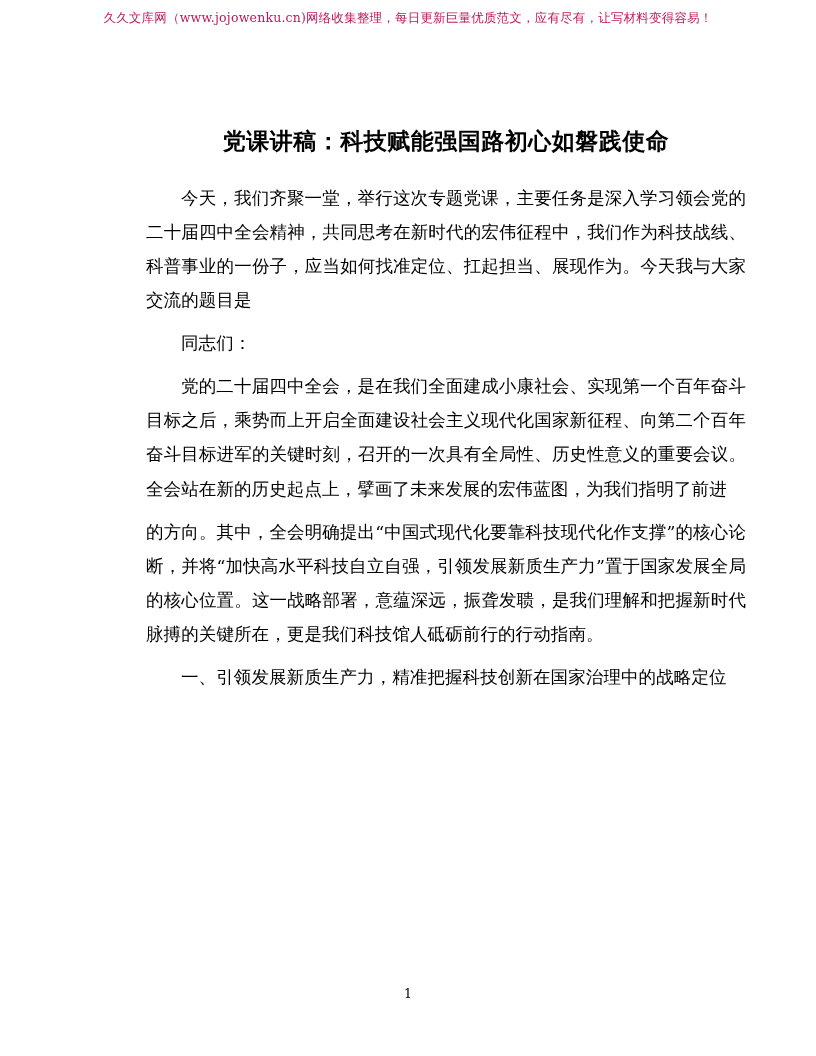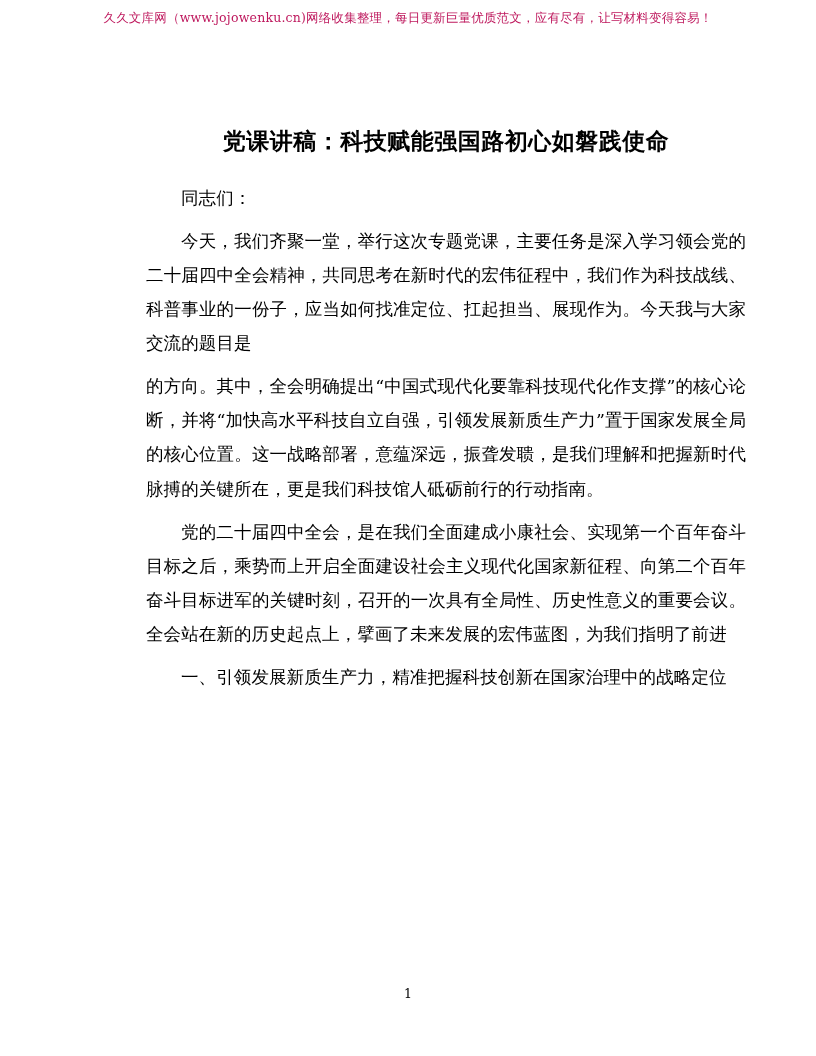--- a/index.html
+++ b/index.html
@@ -78,22 +78,22 @@
 </head>
 <body>
 
 <div class="page">
 
   <div class="watermark">久久文库网（www.jojowenku.cn)网络收集整理，每日更新巨量优质范文，应有尽有，让写材料变得容易！</div>
 
   <div class="content">
     <h1 class="doc-title">党课讲稿：科技赋能强国路初心如磐践使命</h1>
 
+    <p class="para indent2">今天，我们齐聚一堂，举行这次专题党课，主要任务是深入学习领会党的二十届四中全会精神，共同思考在新时代的宏伟征程中，我们作为科技战线、科普事业的一份子，应当如何找准定位、扛起担当、展现作为。今天我与大家交流的题目是</p>
     <p class="para indent2">同志们：</p>
-    <p class="para indent2">今天，我们齐聚一堂，举行这次专题党课，主要任务是深入学习领会党的二十届四中全会精神，共同思考在新时代的宏伟征程中，我们作为科技战线、科普事业的一份子，应当如何找准定位、扛起担当、展现作为。今天我与大家交流的题目是</p>
+    <p class="para indent2">党的二十届四中全会，是在我们全面建成小康社会、实现第一个百年奋斗目标之后，乘势而上开启全面建设社会主义现代化国家新征程、向第二个百年奋斗目标进军的关键时刻，召开的一次具有全局性、历史性意义的重要会议。全会站在新的历史起点上，擘画了未来发展的宏伟蓝图，为我们指明了前进</p>
     <p class="para noindent">的方向。其中，全会明确提出“中国式现代化要靠科技现代化作支撑”的核心论断，并将“加快高水平科技自立自强，引领发展新质生产力”置于国家发展全局的核心位置。这一战略部署，意蕴深远，振聋发聩，是我们理解和把握新时代脉搏的关键所在，更是我们科技馆人砥砺前行的行动指南。</p>
-    <p class="para indent2">党的二十届四中全会，是在我们全面建成小康社会、实现第一个百年奋斗目标之后，乘势而上开启全面建设社会主义现代化国家新征程、向第二个百年奋斗目标进军的关键时刻，召开的一次具有全局性、历史性意义的重要会议。全会站在新的历史起点上，擘画了未来发展的宏伟蓝图，为我们指明了前进</p>
     <p class="para indent2">一、引领发展新质生产力，精准把握科技创新在国家治理中的战略定位</p>
   </div>
 
   <div class="page-number">1</div>
 
 </div>
 
 </body></html>

